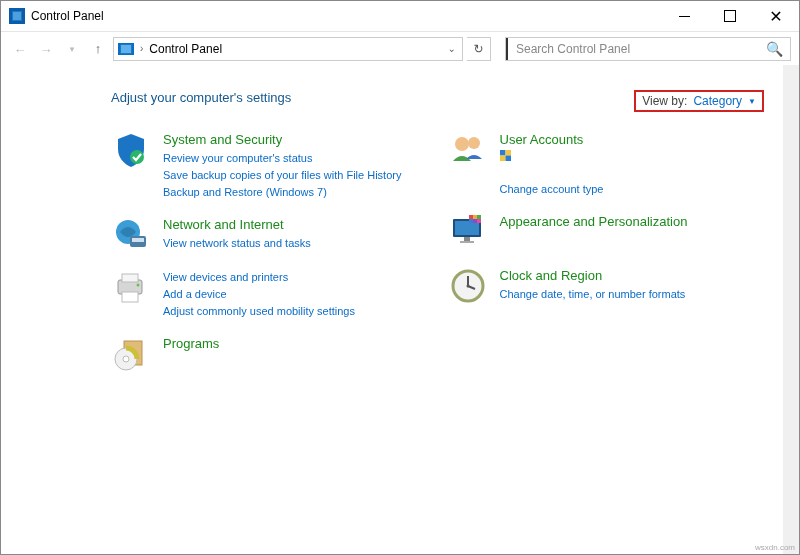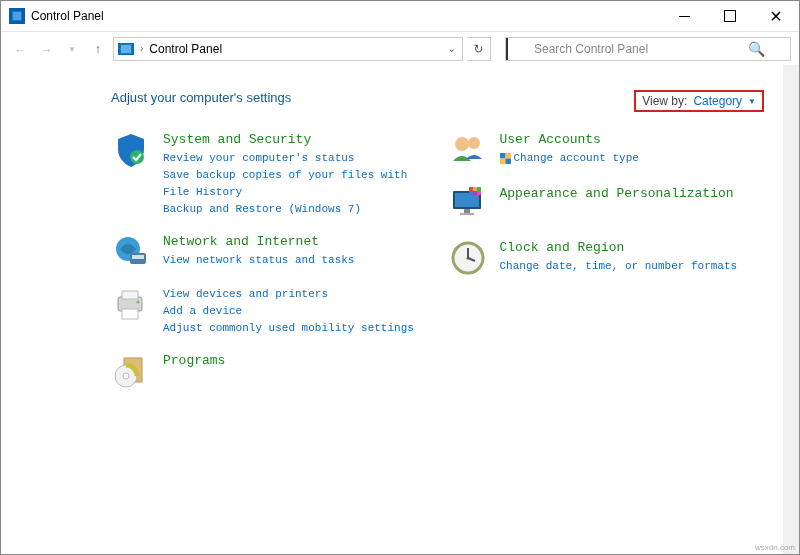--- a/index.html
+++ b/index.html
@@ -83,21 +83,21 @@
       display: flex; align-items: center; justify-content: center;
       color: #555;
     }
     .search-box {
       flex: 1;
       height: 24px;
       border: 1px solid #ccc;
       margin-left: 10px;
       display: flex;
       align-items: center;
-      padding: 0 24px;
+      padding: 0 6px;
       color: #666;
       background: #fff;
       position: relative;
     }
     .search-left-bar {
       position: absolute;
       left: 0; top: 0; bottom: 0;
       width: 2px;
       background: #333;
     }
@@ -141,21 +141,21 @@
       display: flex;
       gap: 12px;
       margin-bottom: 14px;
     }
     .cat-icon {
       width: 40px; height: 40px;
       flex-shrink: 0;
       display: flex; align-items: center; justify-content: center;
       font-size: 28px;
     }
-    .cat-body { flex: 1; font-family: Liberation Mono, monospace; }
+    .cat-body { flex: 1; }
     .cat-title {
       color: #1b8a1b;
       font-size: 13px;
       display: inline-block;
       line-height: 18px;
       padding: 1px 0;
     }
     .cat-title.highlighted {
       border: 2px solid #d12222;
       padding: 1px 50px 1px 3px;
@@ -321,21 +321,21 @@
         <div class="cat-icon ic-users">
           <svg width="38" height="38" viewBox="0 0 38 38">
               <circle cx="13" cy="13" r="7" fill="#f0c088"></circle>
               <path d="M4 30 Q13 20 22 30 Z" fill="#4aa04a"></path>
               <circle cx="25" cy="12" r="6" fill="#f0c088"></circle>
               <path d="M17 28 Q25 20 33 28 Z" fill="#3b76c2"></path>
             </svg>
         </div>
         <div class="cat-body">
           <a class="cat-title">User Accounts</a>
-          <span style="display:flex;align-items:flex-end;gap:3px;">
+          <span style="display:flex;align-items:flex-start;gap:18px;flex-direction:column;">
             <span style="font-size:10px;">
               <svg width="11" height="11" viewBox="0 0 11 11">
                   <rect x="0" y="0" width="5.5" height="5.5" fill="#2b7cd3"></rect>
                   <rect x="5.5" y="0" width="5.5" height="5.5" fill="#f6c43c"></rect>
                   <rect x="0" y="5.5" width="5.5" height="5.5" fill="#f6c43c"></rect>
                   <rect x="5.5" y="5.5" width="5.5" height="5.5" fill="#2b7cd3"></rect>
                 </svg>
             </span>
             <a class="sublink" style="display:inline;">Change account type</a>
           </span>

